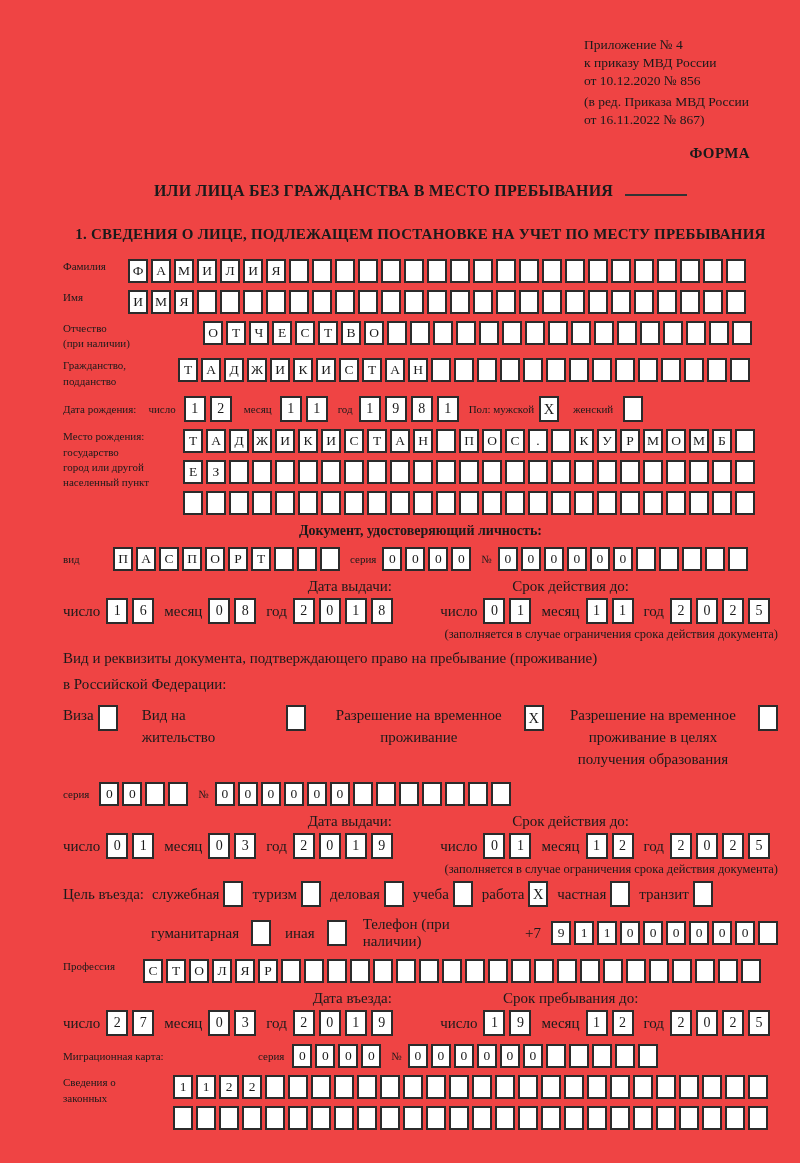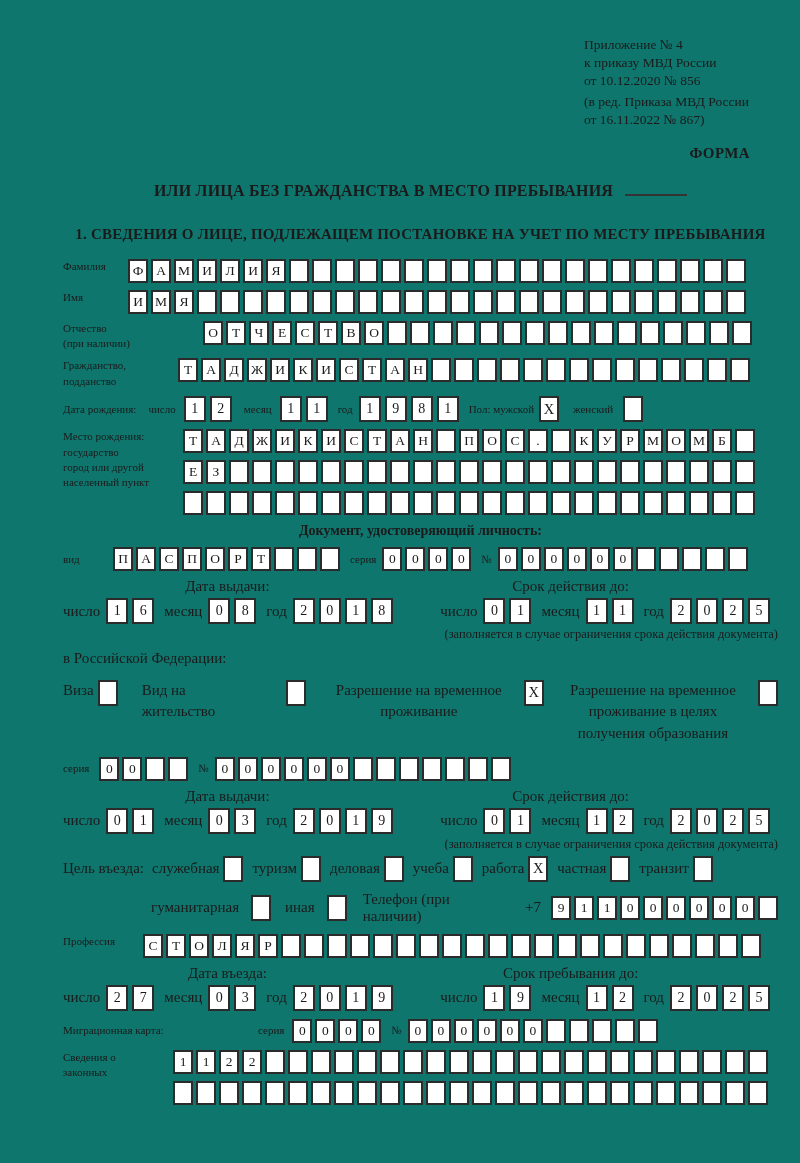--- a/index.html
+++ b/index.html
@@ -1,18 +1,18 @@
 <!DOCTYPE html>
 <html><head>
 <meta charset="utf-8">
 <style>
   * { margin:0; padding:0; box-sizing:border-box; }
   html,body { background:#ffffff; }
   .page {
-    width:800px; height:1163px; background:#0f766e; color:#1a1a1a;
+    width:800px; height:1163px; background:#ef4444; color:#1a1a1a;
     font-family:"Liberation Serif", serif;
     padding:36px 22px 0 63px; overflow:hidden; position:relative;
   }
   
   .appendix { margin-left:auto; margin-right:18px; width:176px; font-size:13.5px; line-height:1.32; }
   .appendix .ed1 { margin-top:4px; }
   .forma { text-align:right; padding-right:28px; font-weight:bold; font-size:15px; margin-top:16px; letter-spacing:.4px; }
   
   .title { text-align:center; font-weight:bold; font-size:16px; margin-top:16px; line-height:1.6; letter-spacing:.2px; }
   .blank-line { display:inline-block; width:62px; border-bottom:2px solid #333; height:15px; margin-left:12px; }
@@ -31,21 +31,21 @@
   .stack { display:flex; flex-direction:column; gap:7px; }
   
   .dcells { display:flex; gap:4px; flex:none; }
   .dcells .cell { width:22px; height:26px; font-size:14px; }
   
   .chk { width:20px; height:26px; border:2px solid #2b2b2b; display:inline-flex; align-items:center; justify-content:center; font-size:14.5px; flex:none; background:#fff; }
   
   .doc-heading { text-align:center; font-weight:bold; font-size:14px; margin:8px 0 8px; }
   
   .dlabels { display:flex; font-size:15px; margin:2px 0 3px; }
-  .dlabels .l { width:46%; text-align:center;font-family:Liberation Serif, serif; }
+  .dlabels .l { width:46%; text-align:right;font-family:Liberation Serif, serif; }
   .dlabels .r { width:50%; text-align:center; }
   .drow { display:flex; align-items:center; font-size:15px; padding-right:8px; }
   .dgroup { display:flex; align-items:center; }
   .dgroup > span { margin-right:6px; }
   .dgroup .dcells { margin-right:10px; }
   .dgroup .dcells:last-child { margin-right:0; }
   .dg-right { margin-left:auto; }
   .dnote { text-align:right; font-size:12.5px; margin-top:3px; margin-bottom:4px; }
   .intro { font-size:15px; line-height:1.7; margin-top:2px; }
   
@@ -410,20 +410,21 @@
           <span class="cell">2</span>
           <span class="cell">0</span>
           <span class="cell">2</span>
           <span class="cell">5</span>
         </span>
     </div>
   </div>
   <div class="dnote">(заполняется в случае ограничения срока действия документа)</div>
 
   <div class="intro">
+    <div>Вид и реквизиты документа, подтверждающего право на пребывание (проживание)</div>
     <div>в Российской Федерации:</div>
   </div>
 
   <div class="opt-row">
     <div class="opt" style="margin-right:24px;">
       <span class="t">Виза</span>
       <span class="chk" style="margin-left:4px;"></span>
     </div>
     <div class="opt" style="margin-right:20px;">
       <span class="t">Вид на жительство</span>

